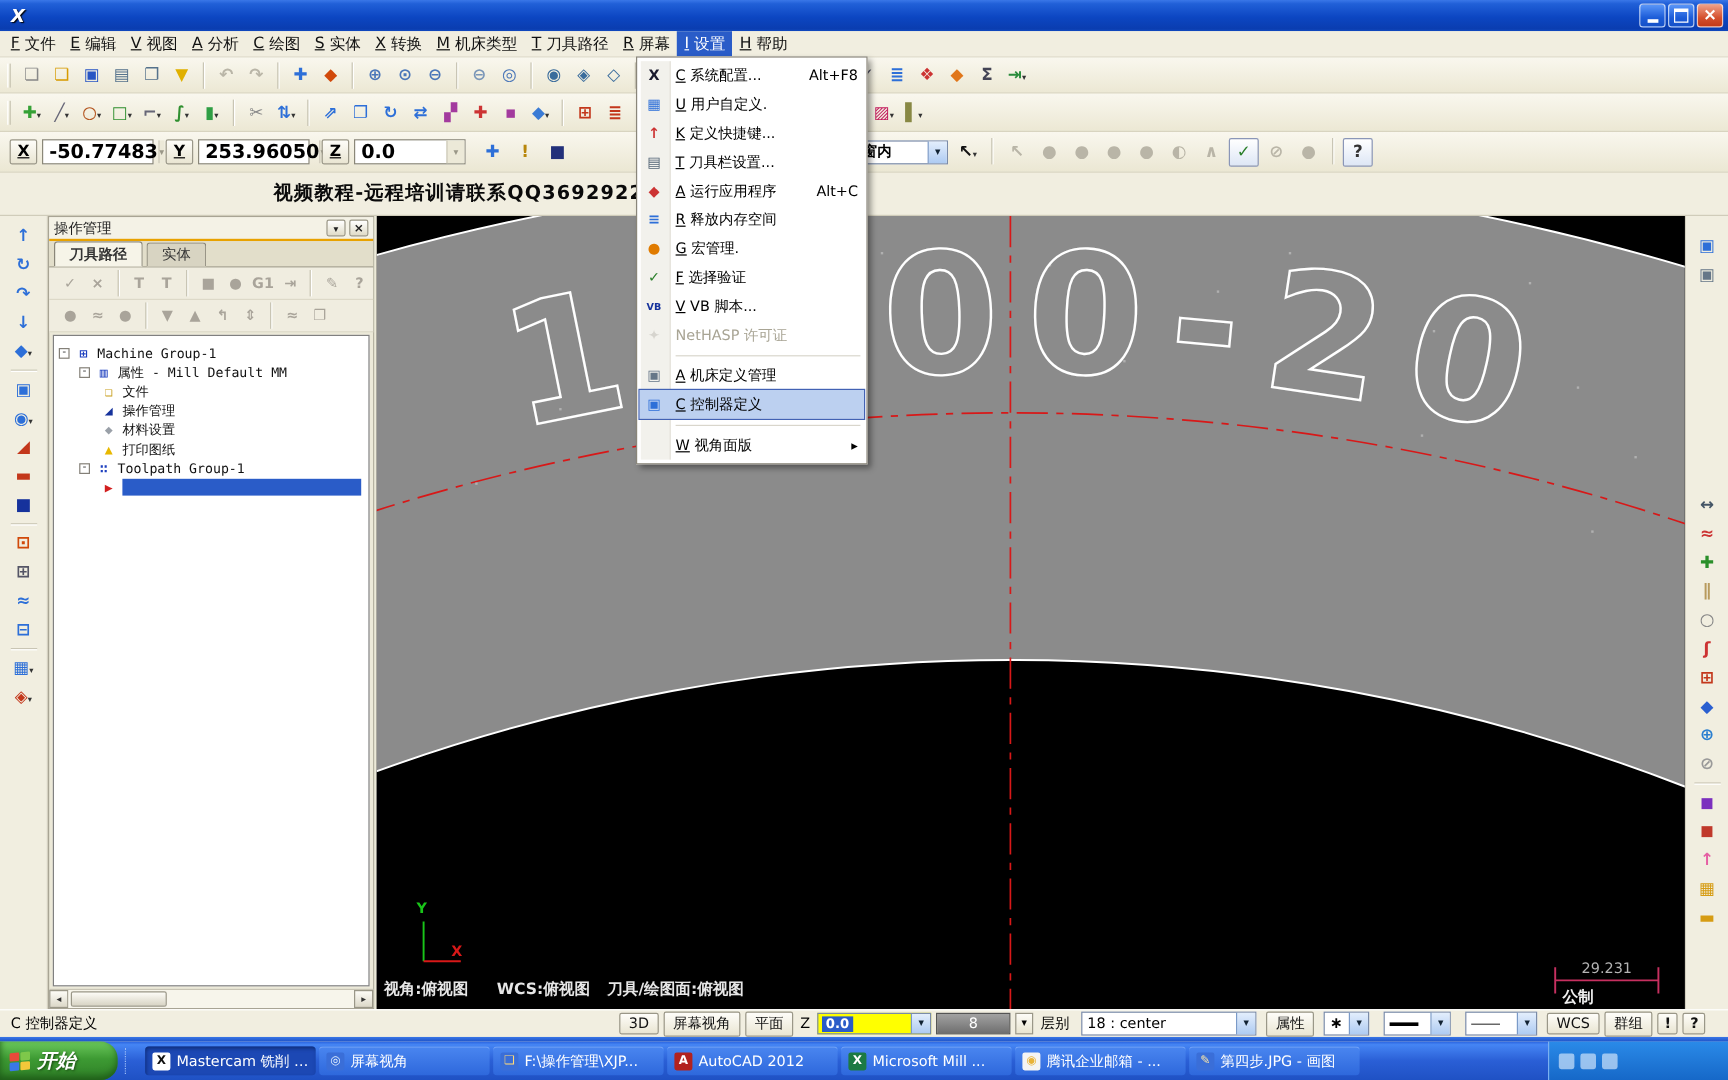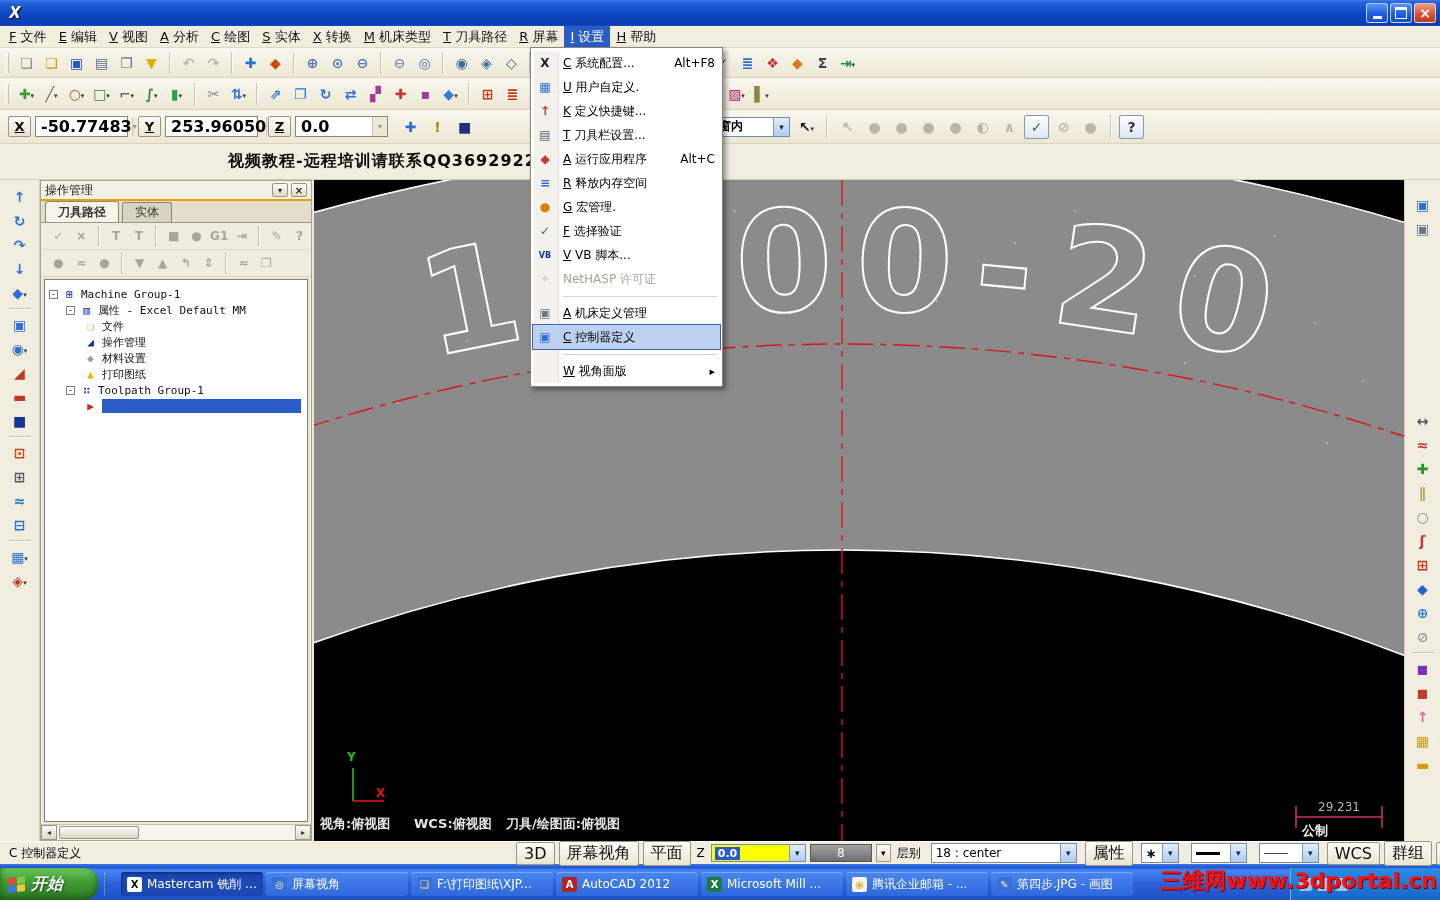--- a/index.html
+++ b/index.html
@@ -74,21 +74,21 @@
 .sarr{width:16px;height:15px;background:linear-gradient(#fdfcf7,#dcd8c8);border:1px solid #9a9788;display:flex;align-items:center;justify-content:center;font-size:8px;color:#333}
 .sarr.l::after{content:"◂"}.sarr.r::after{content:"▸"}
 .strack{flex:1;height:15px;position:relative;background:#f7f5eb}
 .sthumb{position:absolute;left:2px;top:1px;width:80px;height:13px;background:linear-gradient(#fdfcf7,#d8d4c4);border:1px solid #9a9788;border-radius:2px}
 
 .canvas{width:1090px;height:661px;position:relative;background:#000}
 
 .ribbon{height:23px;background:#f1eee0;border-top:1px solid #fff;position:relative;display:flex;align-items:center}
 .hint{position:absolute;left:9px;font-size:12px;color:#000}
 .rcontrols{position:absolute;left:516px;display:flex;align-items:center;gap:4px}
-.rbtn{background:linear-gradient(#fefdf9,#e9e5d2);border:1px solid #9a9788;border-radius:2px;padding:1px 7px;font-size:16px;color:#111;white-space:nowrap}
+.rbtn{background:linear-gradient(#fefdf9,#e9e5d2);border:1px solid #9a9788;border-radius:2px;padding:1px 7px;font-size:12px;color:#111;white-space:nowrap}
 .rbtn.sm{padding:1px 5px;font-weight:bold}
 .rlabel{font-size:12px;margin:0 2px;white-space:nowrap}
 .ycombo{width:95px;height:18px;background:#ffff00;border:1px solid #7a8ba8;display:inline-flex;align-items:center;padding-left:3px;font-weight:bold;font-size:11px}
 .ysel{background:#2a5cc8;color:#fff;padding:0 3px}
 .ycombo .carr{height:16px}
 .swatch{width:62px;height:18px;background:linear-gradient(#a2a2a2,#6f6f6f);border:1px solid #555;color:#fff;display:inline-flex;align-items:center;justify-content:center;font-size:12px}
 .swarr{width:15px;height:18px;display:inline-flex;align-items:center;justify-content:center;background:linear-gradient(#fdfcf7,#e8e4d0);border:1px solid #9a9788}
 .swarr::after{content:"▾";font-size:9px}
 .wcombo.lvl{width:146px}
 .wcombo.pnt{width:38px}
@@ -548,21 +548,21 @@
           <span class="tsep"></span>
           <span class="tool">
             <span class="tg" style="color: rgb(169, 164, 154);">≈</span>
           </span>
           <span class="tool">
             <span class="tg" style="color: rgb(169, 164, 154);">❐</span>
           </span>
         </div>
       <div class="treewrap">
           <div class="trow" style="padding-left: 4px;"><span class="tbox">-</span><span class="ticon" style="color: rgb(29, 63, 191);">⊞</span><span class="tlab">Machine Group-1</span></div>
-          <div class="trow" style="padding-left: 21px;"><span class="tbox">-</span><span class="ticon" style="color: rgb(29, 63, 191);">▥</span><span class="tlab">属性 - Excel Default MM</span></div>
+          <div class="trow" style="padding-left: 21px;"><span class="tbox">-</span><span class="ticon" style="color: rgb(29, 63, 191);">▥</span><span class="tlab">属性 - Mill Default MM</span></div>
           <div class="trow" style="padding-left: 38px;"><span class="ticon" style="color: rgb(200, 160, 32);">❏</span><span class="tlab">文件</span></div>
           <div class="trow" style="padding-left: 38px;"><span class="ticon" style="color: rgb(22, 50, 156);">◢</span><span class="tlab">操作管理</span></div>
           <div class="trow" style="padding-left: 38px;"><span class="ticon" style="color: rgb(154, 160, 168);">◆</span><span class="tlab">材料设置</span></div>
           <div class="trow" style="padding-left: 38px;"><span class="ticon" style="color: rgb(232, 184, 0);">▲</span><span class="tlab">打印图纸</span></div>
           <div class="trow" style="padding-left: 21px;"><span class="tbox">-</span><span class="ticon" style="color: rgb(29, 63, 191);">∷</span><span class="tlab">Toolpath Group-1</span></div>
           <div class="trow" style="padding-left: 38px;"><span class="ticon" style="color: rgb(210, 31, 31);">▶</span><span class="tselbar"></span></div>
         </div>
       <div class="hscroll">
         <span class="sarr l"></span>
         <span class="strack">
@@ -714,21 +714,21 @@
         <div class="task on">
           <span class="ticn" style="color: rgb(17, 17, 17); background: rgb(255, 255, 255);">X</span>
           <span class="tlbl">Mastercam 铣削 X...</span>
         </div>
         <div class="task">
           <span class="ticn" style="color: rgb(232, 244, 255); background: rgb(58, 110, 216);">◎</span>
           <span class="tlbl">屏幕视角</span>
         </div>
         <div class="task">
           <span class="ticn" style="color: rgb(255, 217, 120); background: rgb(58, 110, 216);">❏</span>
-          <span class="tlbl">F:\打印图纸\XJP...</span>
+          <span class="tlbl">F:\操作管理\XJP...</span>
         </div>
         <div class="task">
           <span class="ticn" style="color: rgb(255, 255, 255); background: rgb(178, 34, 31);">A</span>
           <span class="tlbl">AutoCAD 2012</span>
         </div>
         <div class="task">
           <span class="ticn" style="color: rgb(255, 255, 255); background: rgb(28, 122, 67);">X</span>
           <span class="tlbl">Microsoft Mill ...</span>
         </div>
         <div class="task">
@@ -738,21 +738,20 @@
         <div class="task">
           <span class="ticn" style="color: rgb(255, 233, 168); background: rgb(58, 110, 216);">✎</span>
           <span class="tlbl">第四步.JPG - 画图</span>
         </div>
       </div>
     <div class="tray">
       <span class="trayicn"></span>
       <span class="trayicn"></span>
       <span class="trayicn"></span>
     </div>
-    <div class="watermark">三维网www.3dportal.cn</div>
   </div>
 
   <div class="dmenu">
       <div class="ditem">
         <span class="micon" style="color: rgb(26, 26, 46);">X</span>
         <u class="dkey">C</u>
         <span class="dlab">&nbsp;系统配置...</span>
         <span class="dsc">Alt+F8</span>
       </div>
       <div class="ditem">

